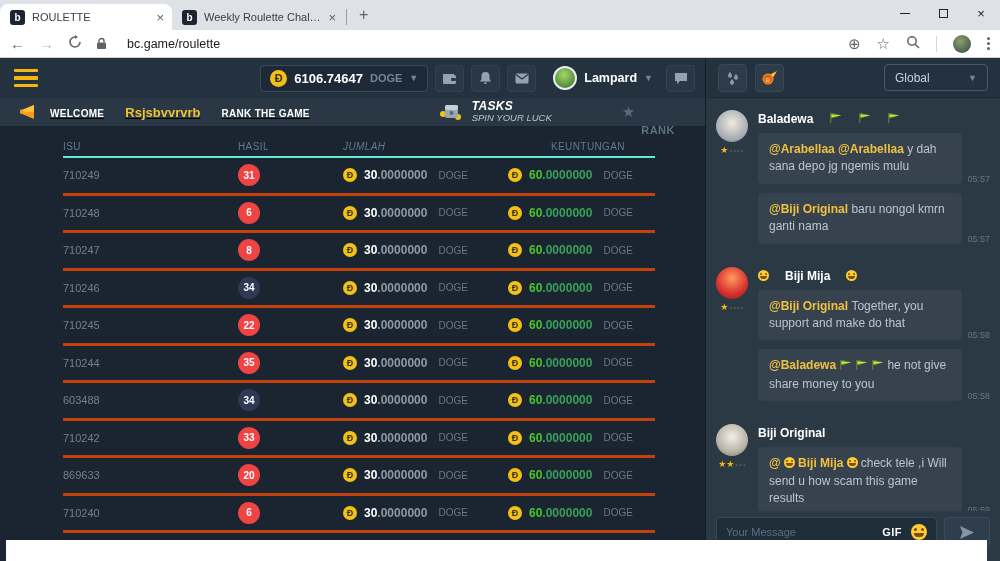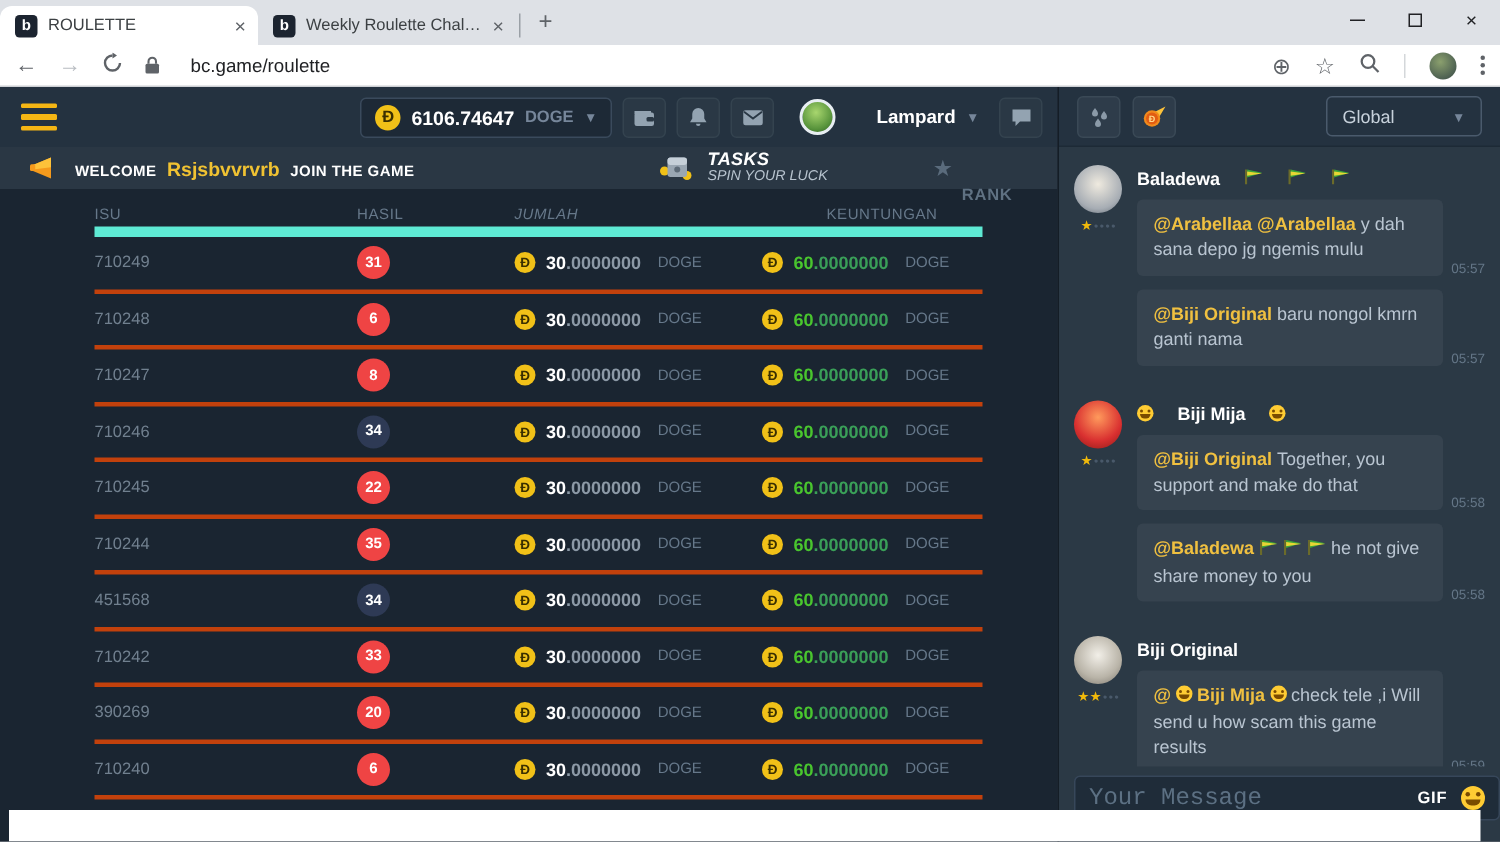--- a/index.html
+++ b/index.html
@@ -41,38 +41,38 @@
   .balance-pill { display:flex; align-items:center; gap:7px; height:27px; padding:0 9px; background:#1d2936; border:1px solid #3a4a5c; border-radius:4px; }
   .coin { display:inline-flex; align-items:center; justify-content:center; width:14px; height:14px; border-radius:50%; background:#f1c118; color:#3a2f00; font-size:9px; font-weight:bold; flex:none; font-style:normal; }
   .coin.lg { width:17px; height:17px; font-size:11px; }
   .bal-num { color:#fff; font-weight:bold; font-size:13px; }
   .bal-cur { color:#76869a; font-size:11px; font-weight:bold; }
   .caret { color:#76869a; font-size:9px; }
   .icon-btn { width:29px; height:27px; background:#2a3845; border:1px solid #34434f; border-radius:4px; display:flex; align-items:center; justify-content:center; }
   .icon-btn svg { display:block; }
   .user-chip { display:flex; align-items:center; gap:7px; margin:0 6px 0 10px; }
   .user-avatar { width:24px; height:24px; border-radius:50%; border:2px solid #e8eef2; background:radial-gradient(circle at 45% 35%, #a8d66e, #57933b 65%, #2f5b23); }
-  .user-name { color:#fff; font-size:12.5px; font-weight:bold;margin-left:20px; }
+  .user-name { color:#fff; font-size:12.5px; font-weight:bold; }
 
   .announce { height:28px; background:#2a3744; display:flex; align-items:center; padding:0 16px 0 20px; gap:10px; }
-  .ann-text { display:flex; align-items:baseline; gap:7px; }
+  .ann-text { display:flex; align-items:baseline; gap:21px;text-decoration:underline; }
   .ann-w { color:#fff; font-size:10px; font-weight:bold; letter-spacing:.3px; }
   .ann-name { color:#f0c232; font-size:13px; font-weight:bold; }
   .tasks { margin-left:auto; display:flex; align-items:center; gap:9px; }
   .tasks-txt { font-style:italic; line-height:1.1; }
   .tasks-title { color:#fff; font-weight:bold; font-size:12px; letter-spacing:.3px; }
   .tasks-sub { color:#b8c4cf; font-size:9.5px; }
   .rank { display:flex; align-items:center; gap:6px; margin-left:60px; margin-right:14px; }
   .rank .star { color:#5a6b7c; font-size:15px; }
   .rank-label { color:#5f7182; font-size:11px; font-weight:bold; letter-spacing:.5px;margin-top:36px; }
 
   
   .table { padding:10px 50px 0 63px; }
   .thead, .trow { display:grid; grid-template-columns:175px 105px 165px 147px; align-items:center; }
-  .thead { height:22px; border-bottom:7px solid #5eead4; }
+  .thead { height:22px; border-bottom:2px solid #5eead4; }
   .th { color:#66788a; font-size:10px; letter-spacing:.4px; }
   .th.r1 { text-align:left; padding-right:53px;font-style:italic; }
   .th.r2 { text-align:right; padding-right:30px; }
   .trow { height:37.5px; border-bottom:3px solid #c2410c; }
   .c-issue { color:#71808f; font-size:11px; }
   .badge { display:inline-flex; align-items:center; justify-content:center; min-width:22px; height:22px; border-radius:50%; color:#fff; font-size:10px; font-weight:bold; }
   .badge.red { background:#ef4444; }
   .badge.dark { background:#2e3a55; }
   .c-amt { display:flex; align-items:center; gap:7px; }
   .c-amt .num { font-size:12px; }
@@ -106,21 +106,21 @@
   .time { color:#647687; font-size:9px; flex:none; margin-left:auto; }
   .emoji { display:inline-block; width:11px; height:11px; border-radius:50%; background:#ffcc33; position:relative; vertical-align:-1px; }
   .emoji::before { content:""; position:absolute; left:2px; top:3px; width:2px; height:2px; background:#7a4b00; border-radius:50%; box-shadow:5px 0 0 #7a4b00; }
   .emoji::after { content:""; position:absolute; left:2px; top:6px; width:7px; height:3px; border-radius:0 0 6px 6px; background:#7a4b00; }
   .emoji.big { width:16px; height:16px; }
   .emoji.big::before { left:3px; top:4px; width:3px; height:3px; box-shadow:7px 0 0 #7a4b00; }
   .emoji.big::after { left:3px; top:9px; width:10px; height:4px; }
   .flag { display:inline-block; vertical-align:-1px; }
   .chat-input-row { display:flex; align-items:center; gap:7px; padding:6px 10px 14px 10px; }
   .chat-input { flex:1; height:30px; background:#1f2c39; border:1px solid #37475a; border-radius:4px; display:flex; align-items:center; padding:0 9px; gap:9px; }
-  .chat-input input { flex:1; background:transparent; border:none; outline:none; color:#9fb0c0; font-family:Liberation Mono, monospace; font-size:16px; min-width:0; }
+  .chat-input input { flex:1; background:transparent; border:none; outline:none; color:#9fb0c0; font-family:Liberation Sans, sans-serif; font-size:11px; min-width:0; }
   .chat-input input::placeholder { color:#5c7083; }
   .gif-label { color:#fff; font-size:11px; font-weight:bold; letter-spacing:.5px; }
   .send-btn { width:46px; height:30px; background:#2f3e4d; border:1px solid #3a4a59; border-radius:4px; display:flex; align-items:center; justify-content:center; }
 
   .bottom-sheet { position:absolute; left:6px; right:13px; bottom:0; height:21px; background:#ffffff; z-index:40; }
 </style>
 </head>
 <body>
 
 <div class="browser">
@@ -235,21 +235,21 @@
       <div class="announce">
         <svg width="20" height="16" viewBox="0 0 20 16">
             <path d="M2 6l12-5v14L2 10z" fill="#f59a1c"></path>
             <path d="M2 6l12-5v7z" fill="#fcc row" fill-opacity="0"></path>
             <path d="M2 6l12-5v6.5L2 9z" fill="#fdc23a"></path>
             <rect x="0" y="5.5" width="3.5" height="4.5" rx="1" fill="#f59a1c"></rect>
           </svg>
         <div class="ann-text">
           <span class="ann-w">WELCOME</span>
           <span class="ann-name">Rsjsbvvrvrb</span>
-          <span class="ann-w">JOIN THE GAME</span>
+          <span class="ann-w">RANK THE GAME</span>
         </div>
         <div class="tasks">
           <svg width="24" height="20" viewBox="0 0 24 20">
               <circle cx="4" cy="12" r="3" fill="#f1c118"></circle>
               <circle cx="19" cy="15" r="3" fill="#f1c118"></circle>
               <rect x="6" y="3" width="13" height="13" rx="2" fill="#9aa7b3"></rect>
               <rect x="6" y="3" width="13" height="5" rx="2" fill="#c6d0d9"></rect>
               <circle cx="12.5" cy="11" r="2" fill="#5d6b78"></circle>
             </svg>
           <div class="tasks-txt">
@@ -349,21 +349,21 @@
                 <span class="num"><b>30</b><i>.0000000</i></span>
                 <em class="cur">DOGE</em>
               </span>
               <span class="c-amt profit">
                 <i class="coin">Ð</i>
                 <span class="num"><b>60</b><i>.0000000</i></span>
                 <em class="cur">DOGE</em>
               </span>
             </div>
             <div class="trow">
-              <span class="c-issue">451568</span>
+              <span class="c-issue">603488</span>
               <span class="c-badge"><span class="badge dark">34</span></span>
               <span class="c-amt amt">
                 <i class="coin">Ð</i>
                 <span class="num"><b>30</b><i>.0000000</i></span>
                 <em class="cur">DOGE</em>
               </span>
               <span class="c-amt profit">
                 <i class="coin">Ð</i>
                 <span class="num"><b>60</b><i>.0000000</i></span>
                 <em class="cur">DOGE</em>
@@ -377,21 +377,21 @@
                 <span class="num"><b>30</b><i>.0000000</i></span>
                 <em class="cur">DOGE</em>
               </span>
               <span class="c-amt profit">
                 <i class="coin">Ð</i>
                 <span class="num"><b>60</b><i>.0000000</i></span>
                 <em class="cur">DOGE</em>
               </span>
             </div>
             <div class="trow">
-              <span class="c-issue">390269</span>
+              <span class="c-issue">869633</span>
               <span class="c-badge"><span class="badge red">20</span></span>
               <span class="c-amt amt">
                 <i class="coin">Ð</i>
                 <span class="num"><b>30</b><i>.0000000</i></span>
                 <em class="cur">DOGE</em>
               </span>
               <span class="c-amt profit">
                 <i class="coin">Ð</i>
                 <span class="num"><b>60</b><i>.0000000</i></span>
                 <em class="cur">DOGE</em>

